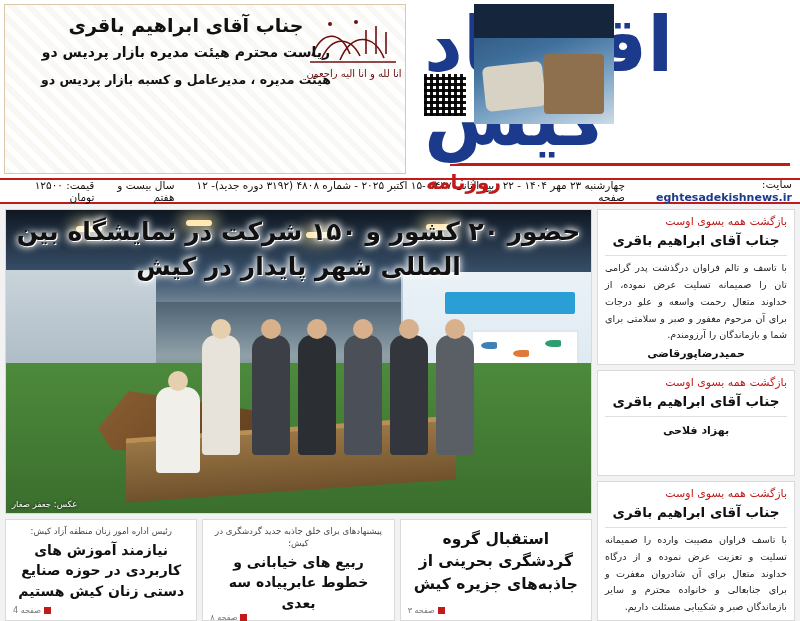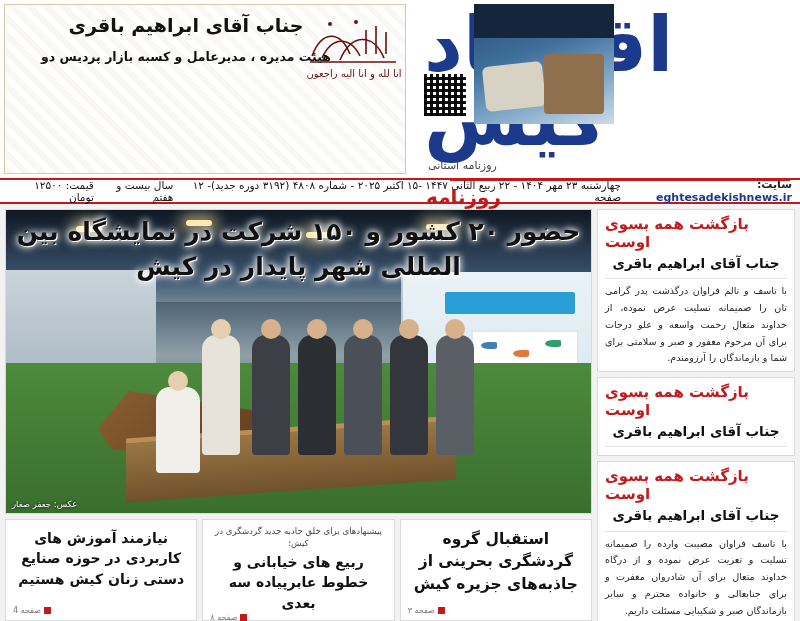--- a/index.html
+++ b/index.html
@@ -150,21 +150,21 @@
     border-bottom: 2px solid #c21a1a;
     display: flex;
     align-items: center;
     justify-content: space-between;
     padding: 0 8px;
     font-size: 10.5px;
     color: #222;
     direction: rtl;
   }
   .infobar .site { color: #1b3a8c; font-weight: bold; font-size: 11px; }
-  .infobar .site .lbl { color: #222; font-weight: bold; }
+  .infobar .site .lbl { color: #222; font-weight: normal; }
   .infobar .mid { color: #111; }
   .infobar .right { color: #111; }
   .infobar .price { color: #111; }
 
   
   .content {
     display: flex;
     flex-direction: row;
     height: 417px;
     padding: 5px 5px 0 5px;
@@ -181,23 +181,23 @@
     border: 1px solid #dadada;
     flex: 1;
     padding: 5px 7px 4px 7px;
     direction: rtl;
     position: relative;
     display: flex;
     flex-direction: column;
   }
   .card-kicker {
     color: #c21a1a;
-    font-size: 15px;
-    font-weight: bold;
-    text-align: left;
+    font-size: 11px;
+    font-weight: normal;
+    text-align: right;
     margin-bottom: 3px;
   }
   .card-title {
     font-size: 13.5px; font-weight: bold; color: #111;
     text-align: center; line-height: 1.35; margin-bottom: 4px;
   }
   .card-rule { border-top: 1px solid #e0e0e0; margin: 2px 0 4px 0; }
   .card-body {
     font-size: 9.6px; line-height: 1.75; color: #222;
     text-align: justify; flex: 1;
@@ -319,21 +319,20 @@
 </style>
 </head>
 <body>
 
 <div class="page">
 
   <div class="masthead">
 
     <div class="logo-block">
       <div class="logo-title">اقتصاد کیش</div>
-      <div class="logo-sub">روزنامه استانی</div>
       <div class="logo-sep"></div>
       <div class="logo-roozname">روزنامه</div>
       <div class="qr"></div>
       <div class="mast-photo">
         <div class="blob3"></div>
         <div class="blob1"></div>
         <div class="blob2"></div>
       </div>
     </div>
 
@@ -352,20 +351,21 @@
           </g>
           <g fill="#6b0f0f">
             <circle cx="24" cy="14" r="2"></circle>
             <circle cx="50" cy="12" r="2"></circle>
           </g>
         </svg>
         <div style="font-size:10px;margin-top:-4px;">انا لله و انا الیه راجعون</div>
       </div>
       <div class="notice-inner">
         <div class="notice-h1">جناب آقای ابراهیم باقری</div>
+        <div class="notice-h2">ریاست محترم هیئت مدیره بازار پردیس دو</div>
         <div class="notice-sign">هیئت مدیره ، مدیرعامل و کسبه بازار پردیس دو</div>
       </div>
     </div>
   </div>
 
   <div class="infobar">
     <div class="site">
       <span class="lbl">سایت:</span>
       <span>eghtesadekishnews.ir</span>
     </div>
@@ -376,26 +376,28 @@
 
   <div class="content">
 
     <div class="col-right">
 
       <div class="card">
         <div class="card-kicker">بازگشت همه بسوی اوست</div>
         <div class="card-title">جناب آقای ابراهیم باقری</div>
         <div class="card-rule"></div>
         <div class="card-body">با تاسف و تالم فراوان درگذشت پدر گرامی تان را صمیمانه تسلیت عرض نموده، از خداوند متعال رحمت واسعه و علو درجات برای آن مرحوم مغفور و صبر و سلامتی برای شما و بازماندگان را آرزومندم.</div>
+        <div class="card-sign">حمیدرضاپورقاضی</div>
       </div>
 
       <div class="card">
         <div class="card-kicker">بازگشت همه بسوی اوست</div>
         <div class="card-title">جناب آقای ابراهیم باقری</div>
         <div class="card-rule"></div>
+        <div class="card-sign">بهزاد فلاحی</div>
       </div>
 
       <div class="card">
         <div class="card-kicker">بازگشت همه بسوی اوست</div>
         <div class="card-title">جناب آقای ابراهیم باقری</div>
         <div class="card-rule"></div>
         <div class="card-body">با تاسف فراوان مصیبت وارده را صمیمانه تسلیت و تعزیت عرض نموده و از درگاه خداوند متعال برای آن شادروان مغفرت و برای جنابعالی و خانواده محترم و سایر بازماندگان صبر و شکیبایی مسئلت داریم.</div>
 
       </div>
 
@@ -465,20 +467,21 @@
           <div class="teaser-page"><span class="sq"></span><span>صفحه ۳</span></div>
         </div>
 
         <div class="teaser">
           <div class="teaser-kicker">پیشنهادهای برای خلق جاذبه جدید گردشگری در کیش؛</div>
           <div class="teaser-title">ربیع های خیابانی و خطوط عابرپیاده سه بعدی</div>
           <div class="teaser-page"><span class="sq"></span><span>صفحه ۸</span></div>
         </div>
 
         <div class="teaser">
+          <div class="teaser-kicker">رئیس اداره امور زنان منطقه آزاد کیش:</div>
           <div class="teaser-title">نیازمند آموزش های کاربردی در حوزه صنایع دستی زنان کیش هستیم</div>
           <div class="teaser-page"><span class="sq"></span><span>صفحه 4</span></div>
         </div>
 
       </div>
     </div>
   </div>
 </div>
 
 </body></html>

